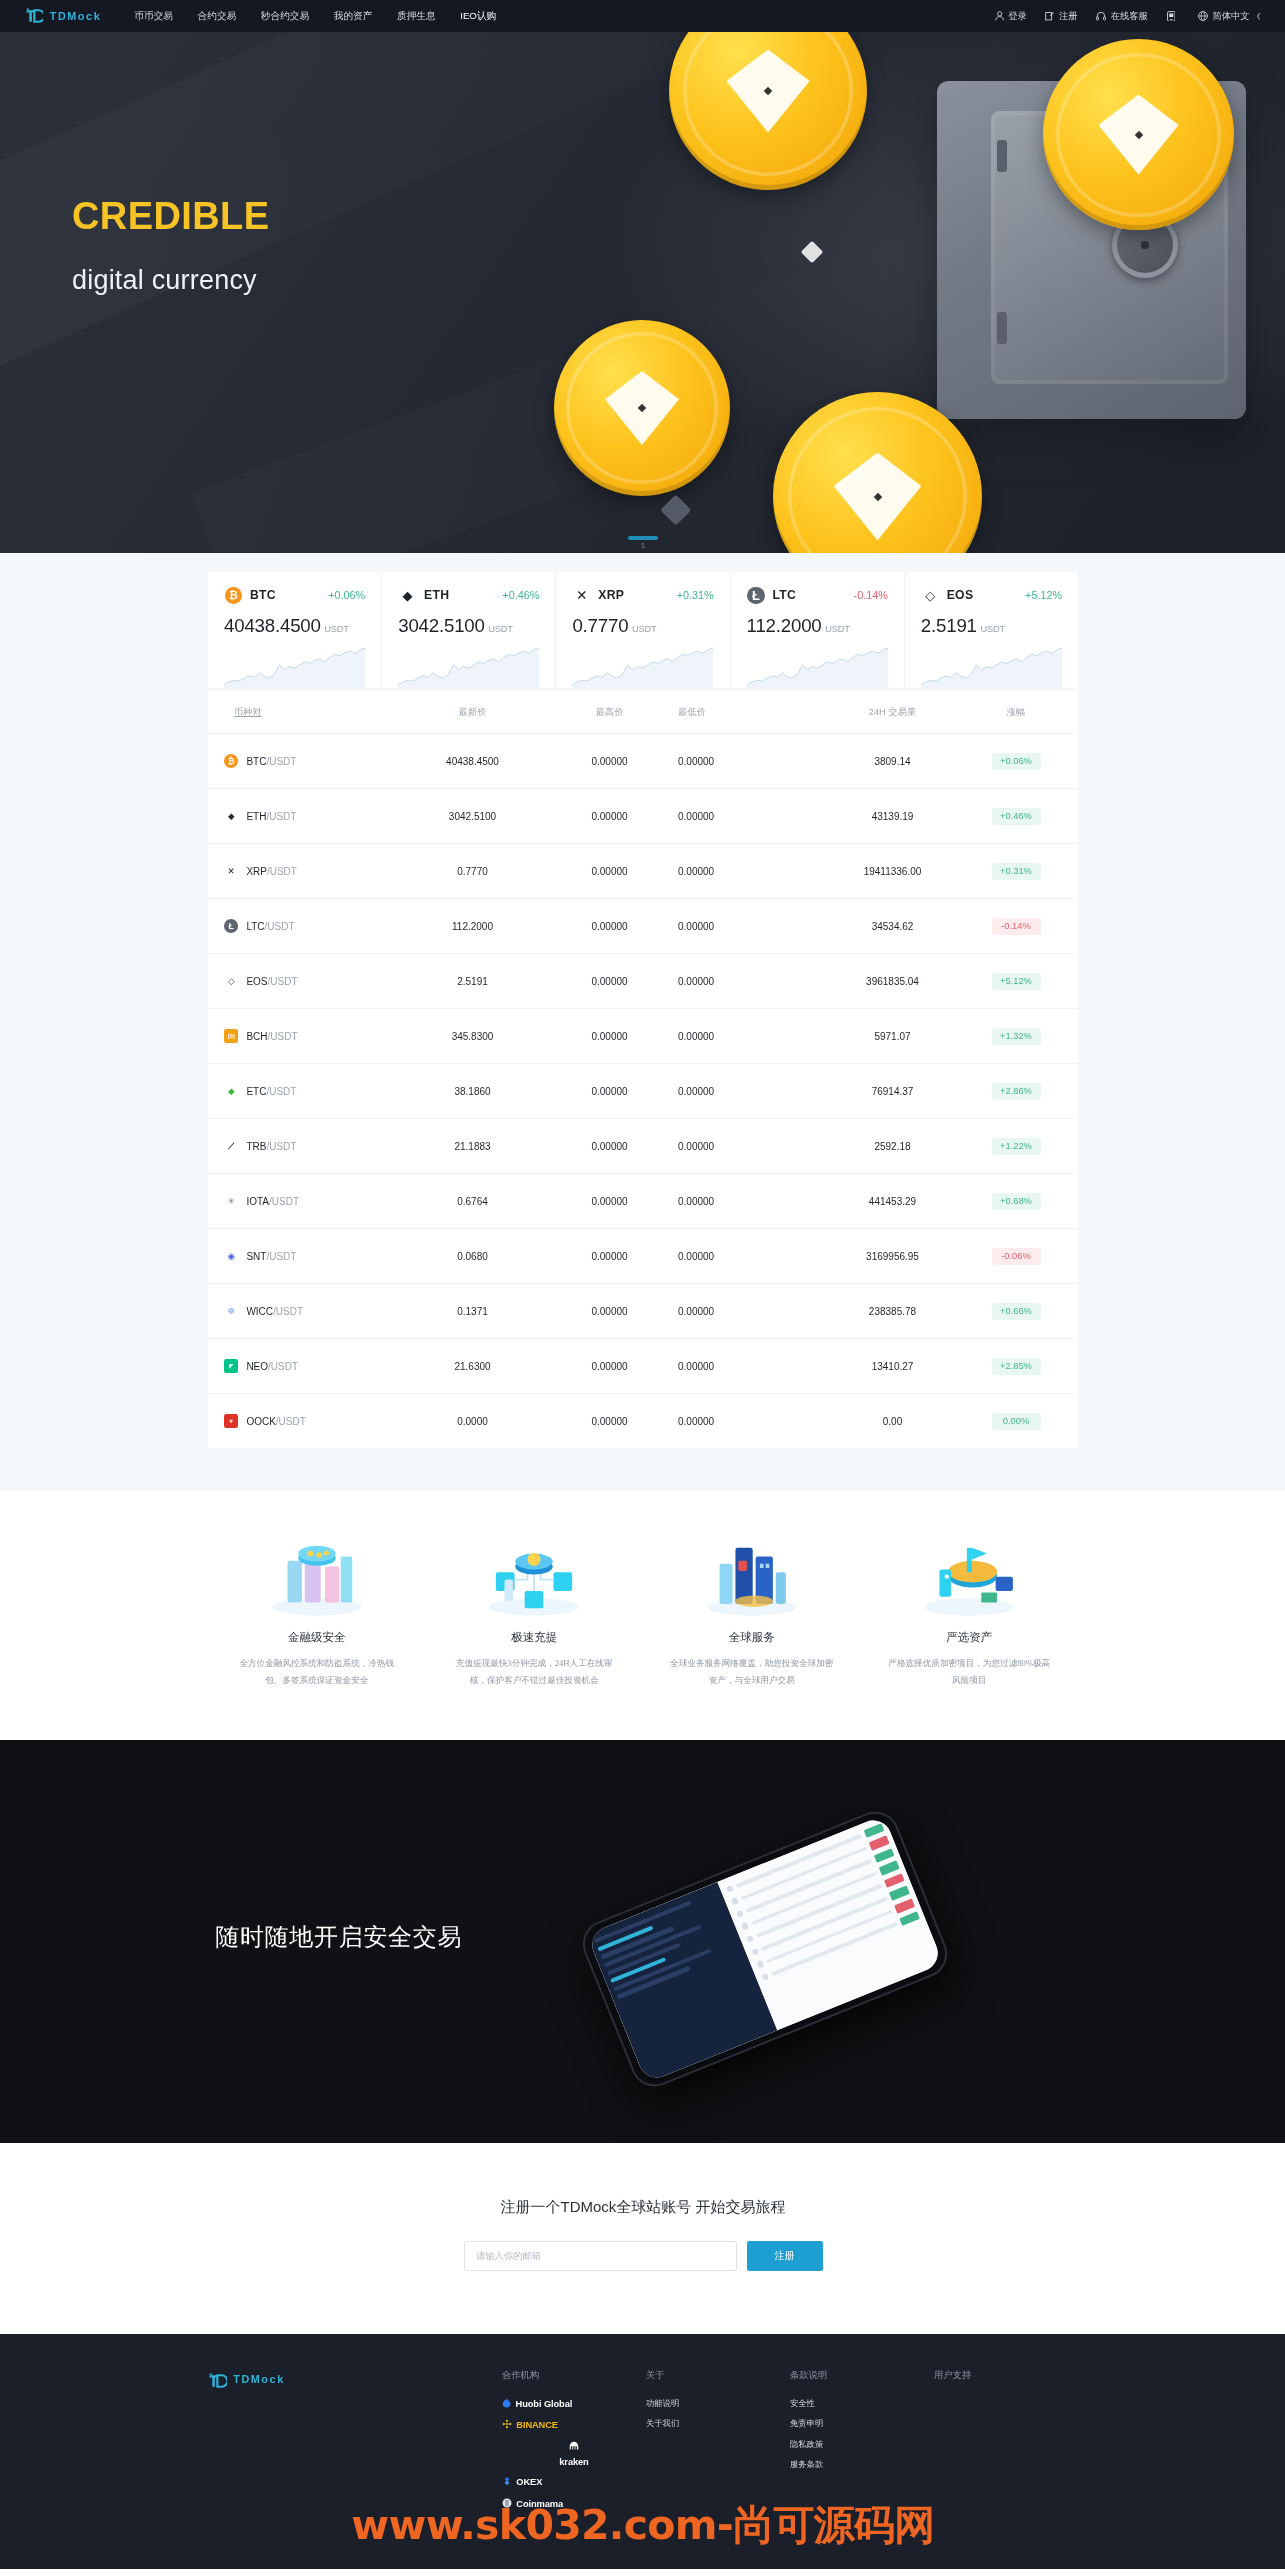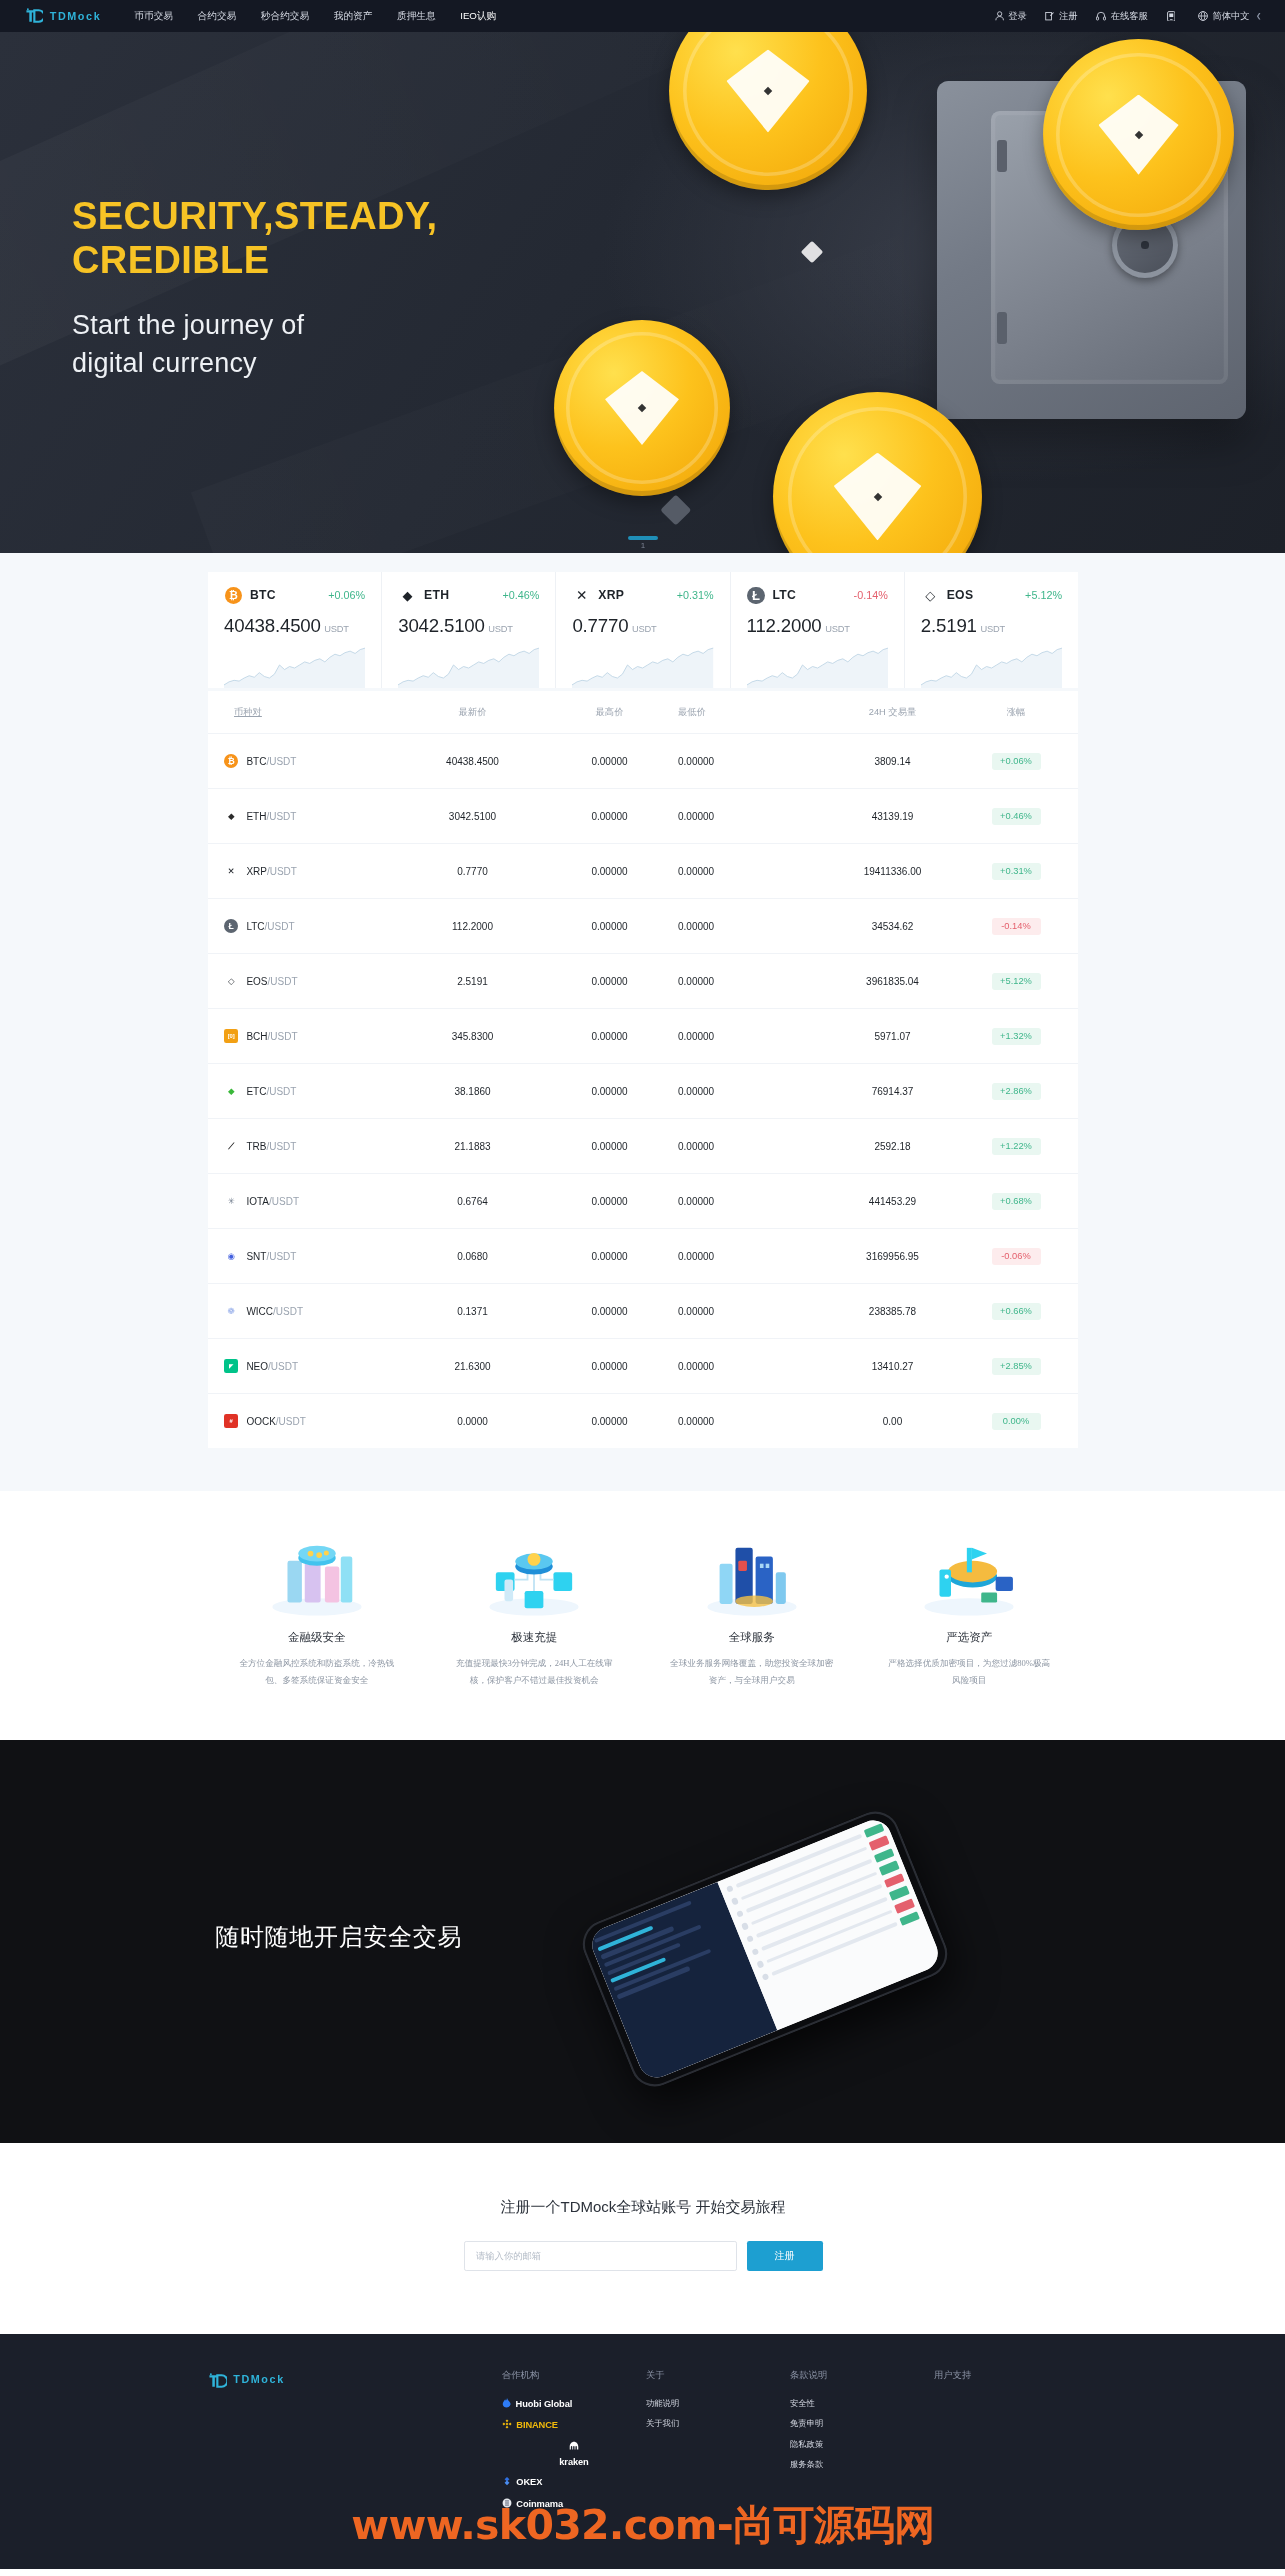--- a/index.html
+++ b/index.html
@@ -304,25 +304,23 @@
   <div class="coin c4">
       <span class="coin-rim"></span>
       <span class="coin-face"></span>
     </div>
 
   <div class="diamond" style="left:804px;top:212px;width:16px;height:16px"></div>
   <div class="gray-diamond" style="left:665px;top:467px;width:21.6px;height:21.6px"></div>
 
   <div class="hero-inner">
     <div class="hero-title">
-      <div>SECURITY,STEADY,</div>
       <div>CREDIBLE</div>
     </div>
     <div class="hero-sub">
-      <div>Start the journey of</div>
       <div>digital currency</div>
     </div>
   </div>
 
   <div class="carousel-dots">
     <span class="dot on"></span>
   </div>
   <div class="dot-num">1</div>
 </section>
 

